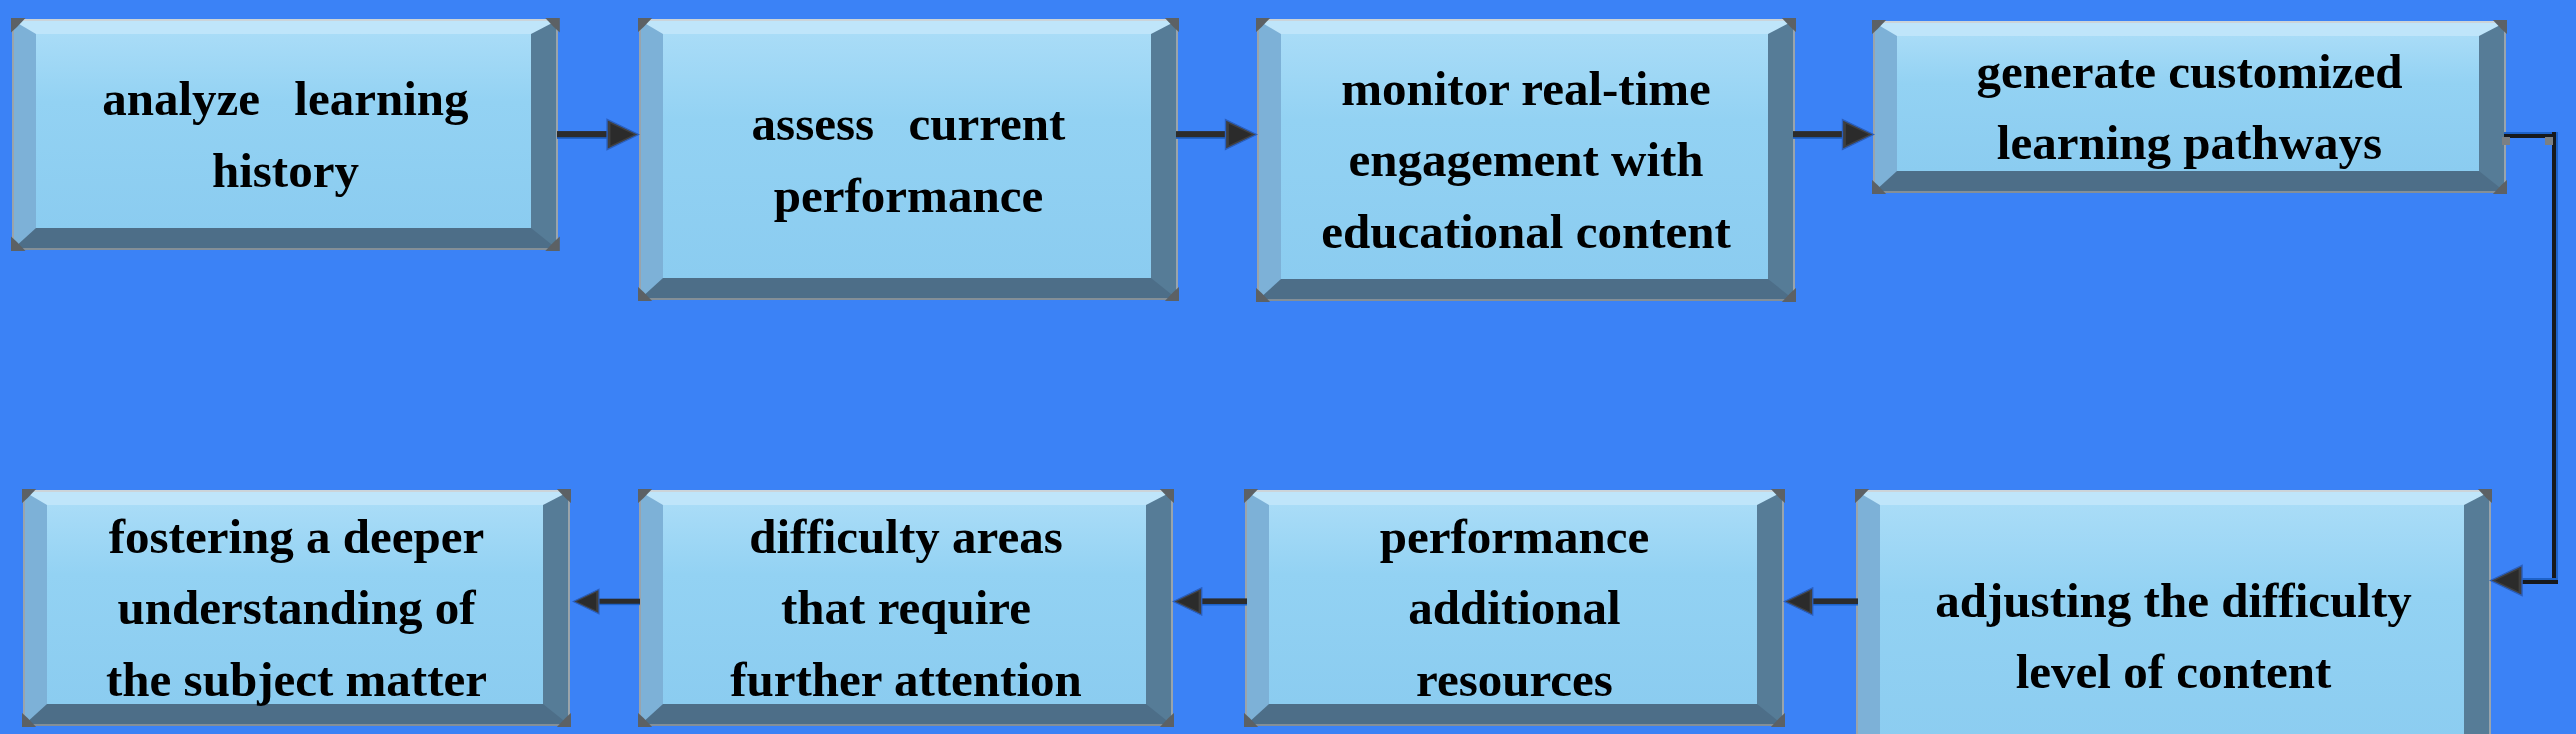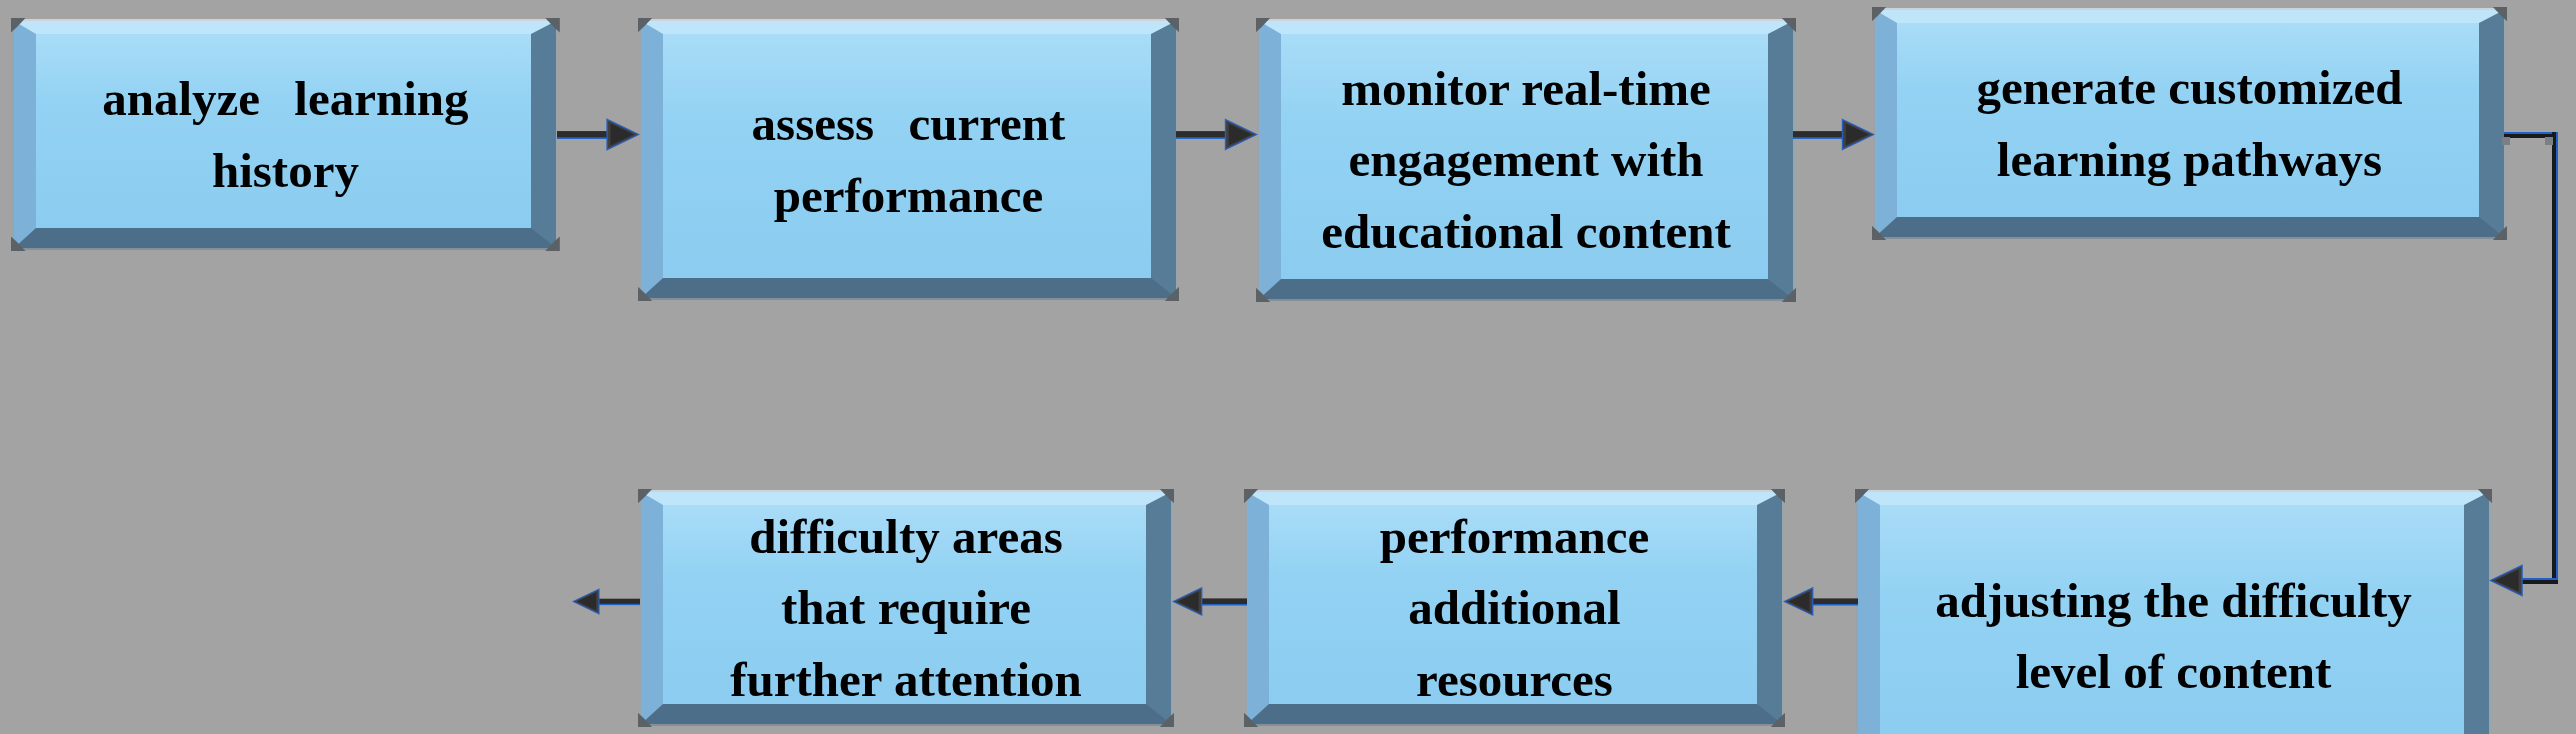--- a/index.html
+++ b/index.html
@@ -1,18 +1,18 @@
 <!DOCTYPE html>
 <html style="font-size:11px"><head>
 <meta charset="utf-8">
 <style>
   html,body{margin:0;padding:0;background:#ffffff;}
   body{width:2576px;height:734px;overflow:hidden;
        font-family:"Liberation Serif","DejaVu Serif",serif;}
-  #canvas{position:relative;width:2576px;height:734px;background:#a3a3a3;}
+  #canvas{position:relative;width:2576px;height:734px;background:#3b82f6;}
 
   
   .box{position:absolute;box-sizing:border-box;
        border-style:solid;border-width:2.7px;
        border-color:#ccd4d9 #9aa4ab #848f97 #9aa4ab;}
   .bevel{position:absolute;inset:0;box-sizing:border-box;width:100%;height:100%;
        border-style:solid;
        border-width:13.7px 25px 20.6px 22px;
        border-color:#bfe5fa #567c97 #4d6e88 #7db1d7;
        background:linear-gradient(to bottom,#a9dcf7 0%,#93d2f3 35%,#8bccf0 100%);}
@@ -68,21 +68,21 @@
     <div class="bevel"></div>
     <div class="face">monitor real-time
 engagement with
 educational content</div>
     <div class="hd tl"></div>
     <div class="hd tr"></div>
     <div class="hd bl"></div>
     <div class="hd br"></div>
   </div>
 
-  <div class="box" style="left:1873px;top:8px;width:633px;height:231px;">
+  <div class="box" style="left:1873px;top:21px;width:633px;height:172px;">
     <div class="bevel"></div>
     <div class="face">generate customized
 learning pathways</div>
     <div class="hd tl"></div>
     <div class="hd tr"></div>
     <div class="hd bl"></div>
     <div class="hd br"></div>
   </div>
 
   <div class="box" style="left:1856px;top:490px;width:635px;height:292px;">
@@ -110,20 +110,30 @@
     <div class="bevel"></div>
     <div class="face">difficulty areas
 that require
 further attention</div>
     <div class="hd tl"></div>
     <div class="hd tr"></div>
     <div class="hd bl"></div>
     <div class="hd br"></div>
   </div>
 
+  <div class="box" style="left:23px;top:490px;width:547px;height:236px;">
+    <div class="bevel"></div>
+    <div class="face">fostering a deeper
+understanding of
+the subject matter</div>
+    <div class="hd tl"></div>
+    <div class="hd tr"></div>
+    <div class="hd bl"></div>
+    <div class="hd br"></div>
+  </div>
 
   <svg class="arr" style="left:557px;top:118px;" width="83" height="33" viewBox="0 0 121 48">
     <rect x="0" y="19" width="76" height="10" fill="#2c2c2c"></rect>
     <rect x="0" y="28" width="76" height="2.5" fill="#1e62c8"></rect>
     <polygon points="73,2 119,24 73,46" fill="#3f3f3f" stroke="#2a5fbe" stroke-width="2"></polygon>
     <polygon points="78,8 112,24 78,40" fill="#2b2b2b"></polygon>
   </svg>
 
   <svg class="arr" style="left:1176px;top:118px;" width="82" height="33" viewBox="0 0 121 48">
     <rect x="0" y="19" width="76" height="10" fill="#2c2c2c"></rect>

